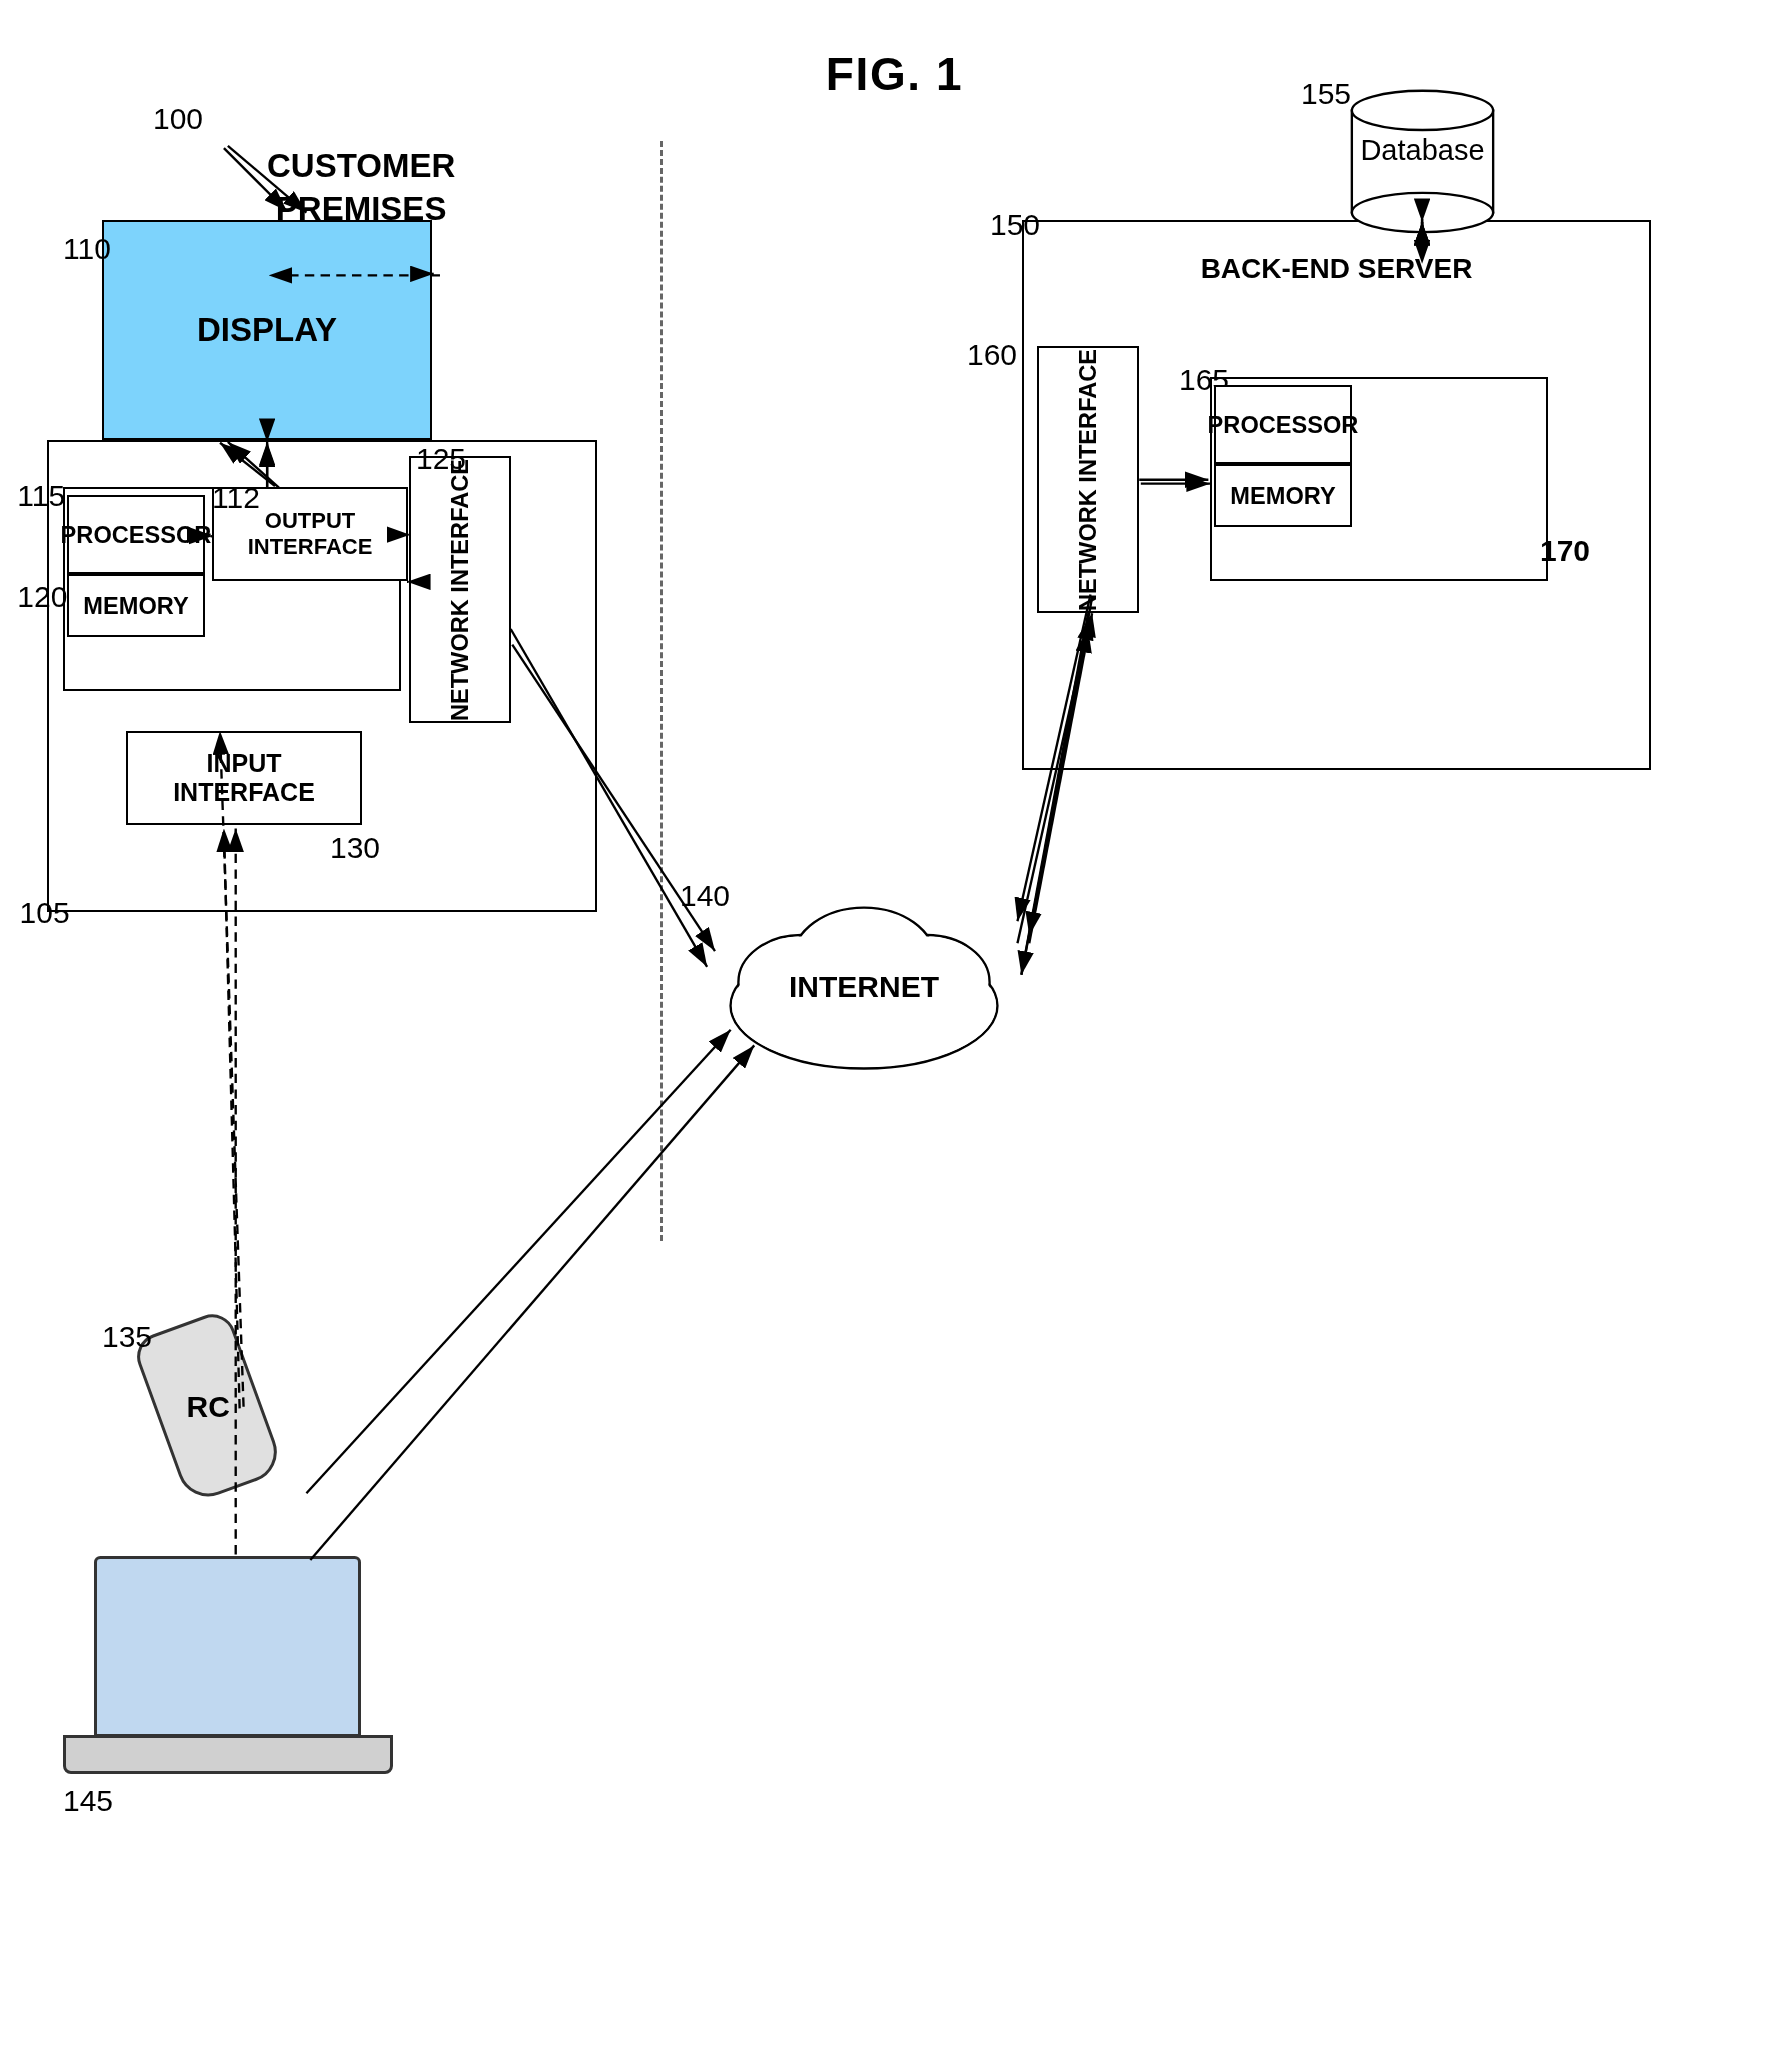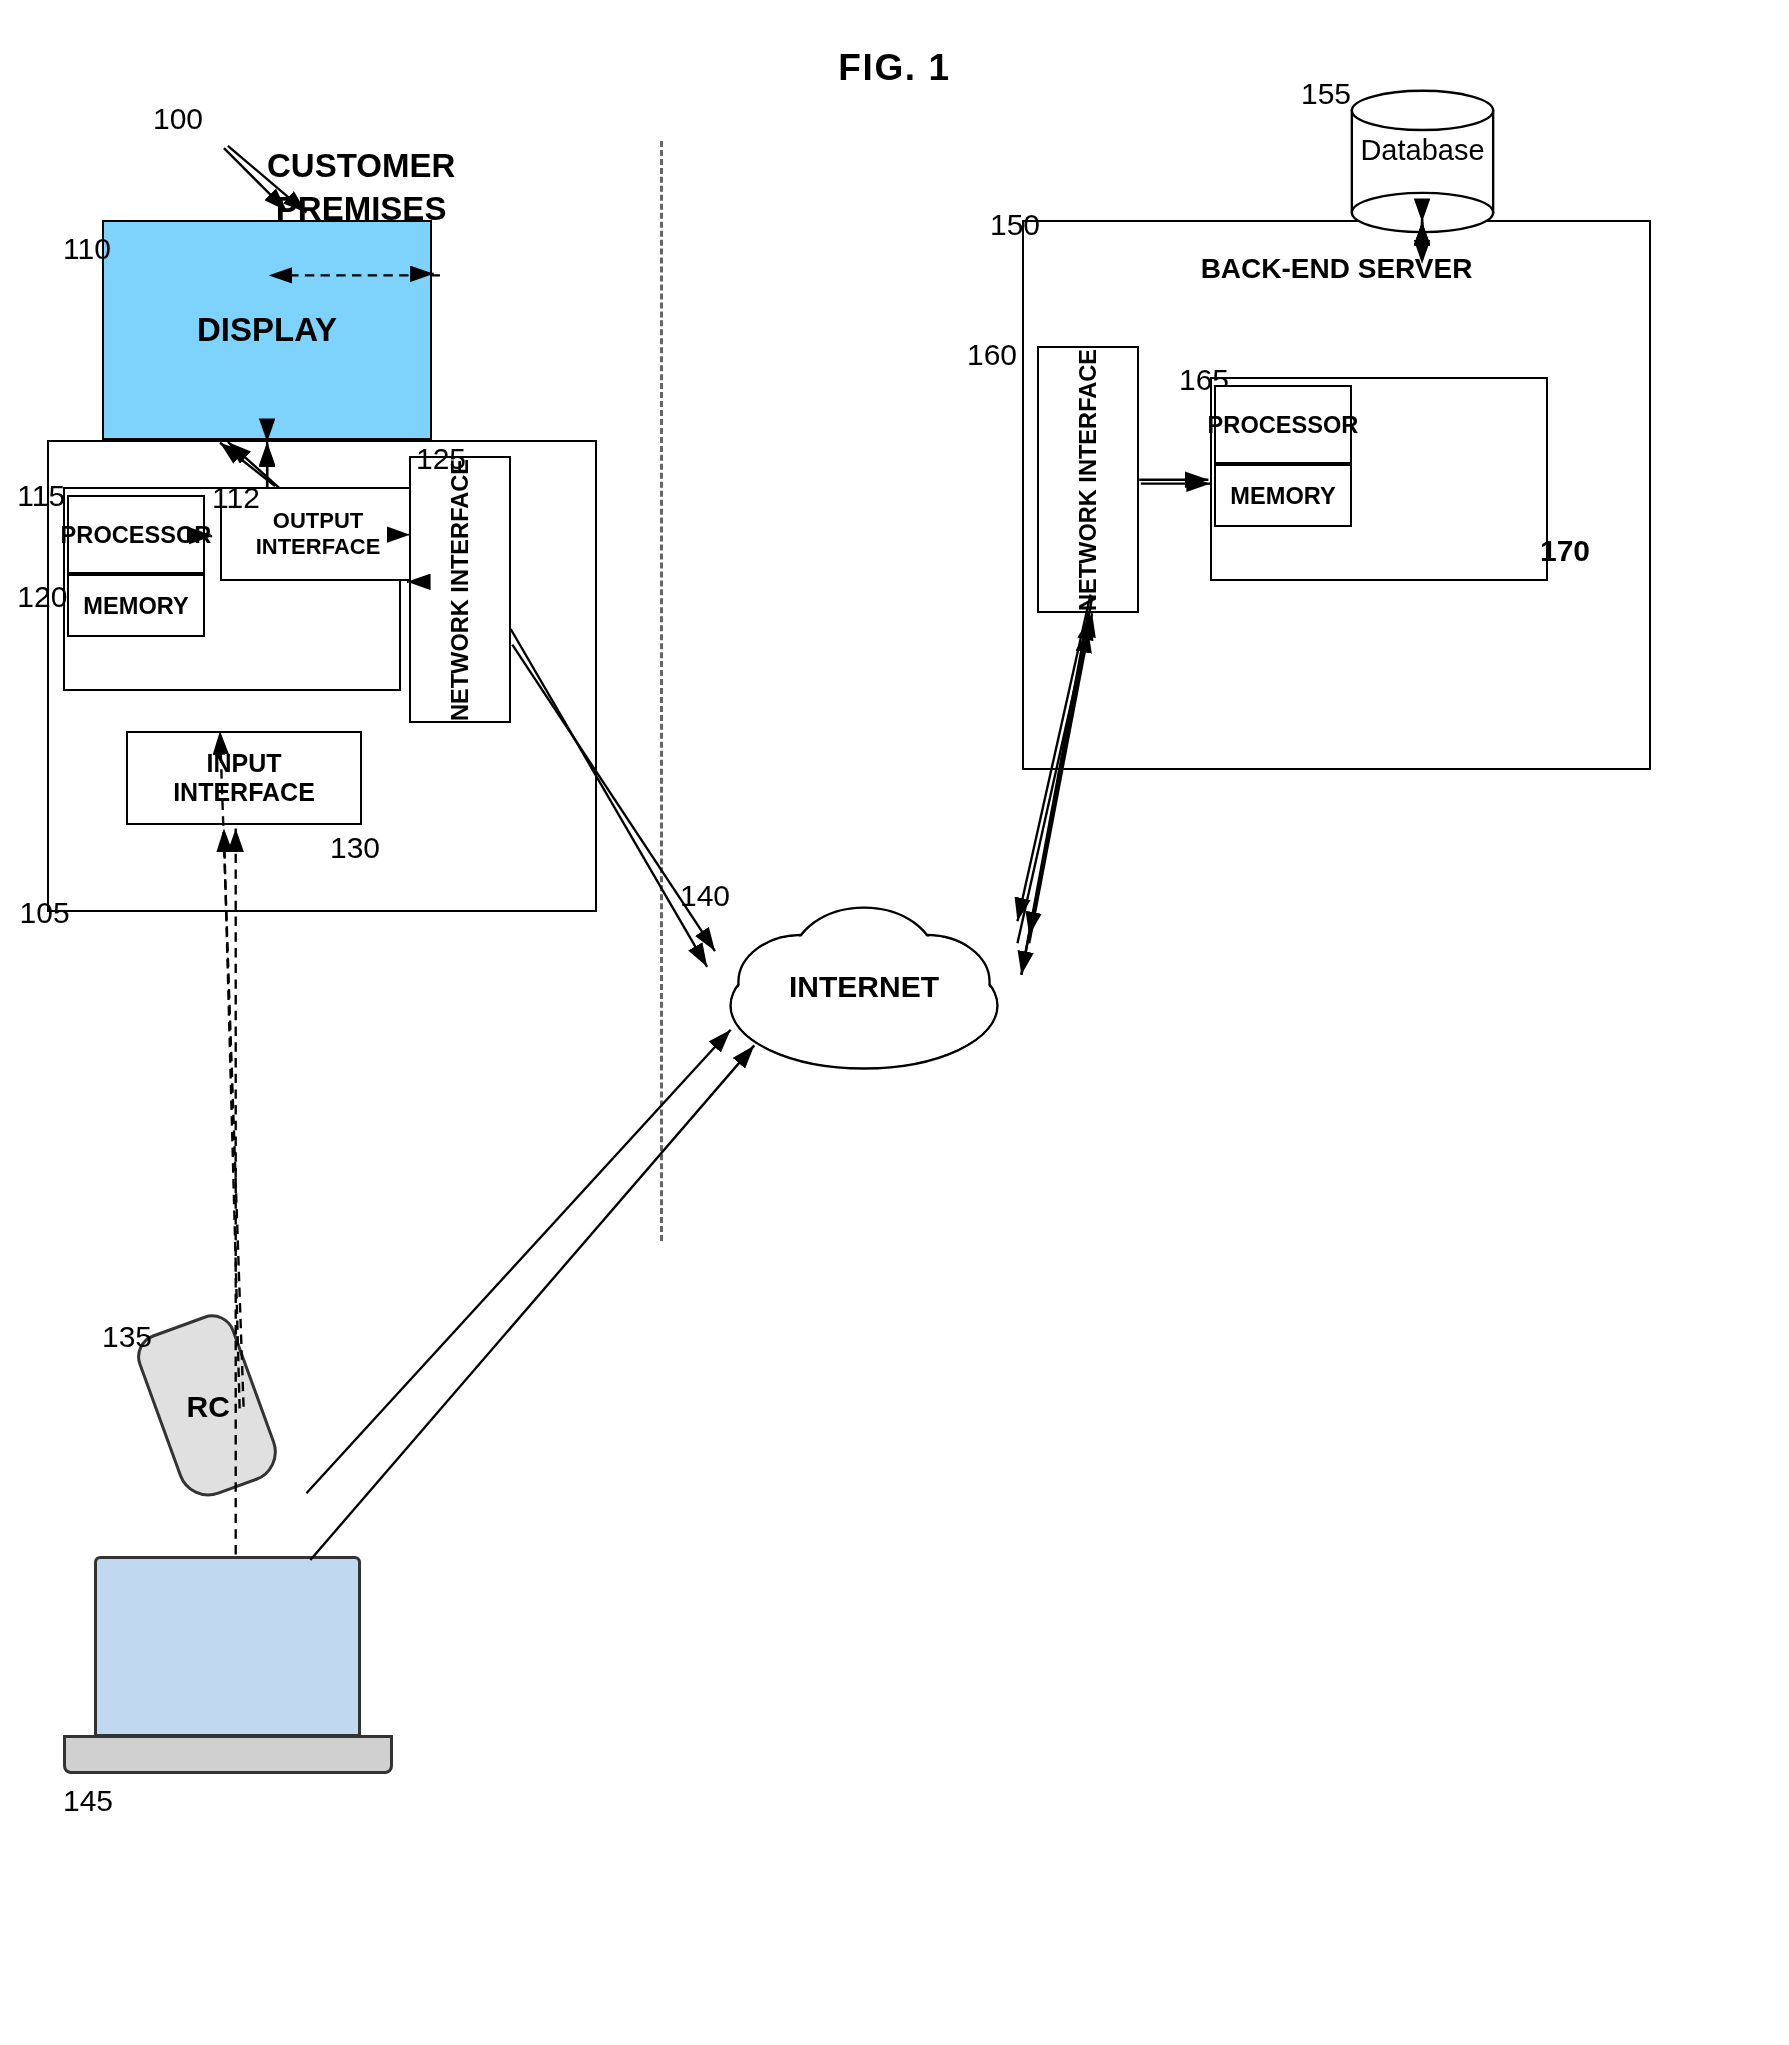--- a/index.html
+++ b/index.html
@@ -18,21 +18,21 @@
       width: 1789px;
       height: 2046px;
     }
 
     
     .fig-title {
       position: absolute;
       top: 47px;
       left: 50%;
       transform: translateX(-50%);
-      font-size: 37px;
+      font-size: 46px;
       font-weight: bold;
       letter-spacing: 1.6px;
     }
 
     
     .ref-label {
       position: absolute;
       font-size: 30px;
       font-weight: normal;
     }
@@ -103,21 +103,20 @@
 
     
     .output-iface-box {
       position: absolute;
       top: 487px;
       left: 212px;
       width: 196px;
       height: 94px;
       border: 2.4px solid #000;
       background: #fff;
-      margin-left: 8px;
     }
 
     
     .inner-processor-box {
       position: absolute;
       top: 495px;
       left: 67px;
       width: 138px;
       height: 79px;
       border: 2.4px solid #000;

